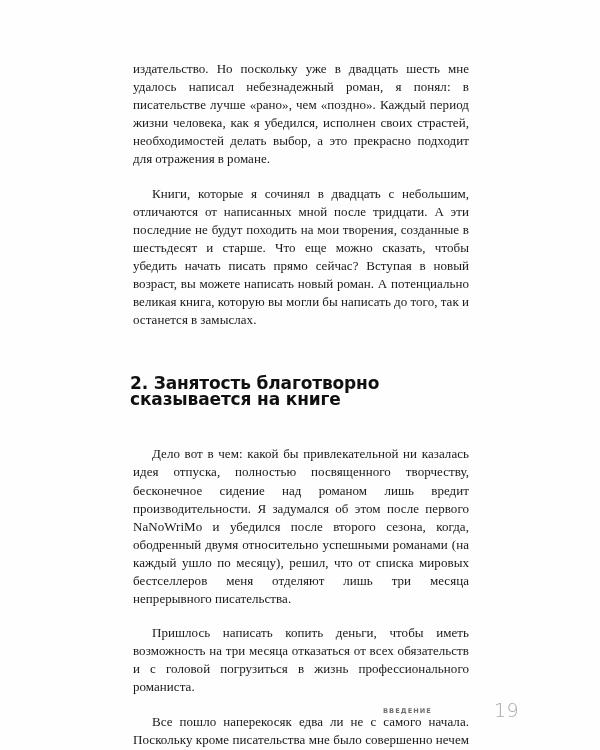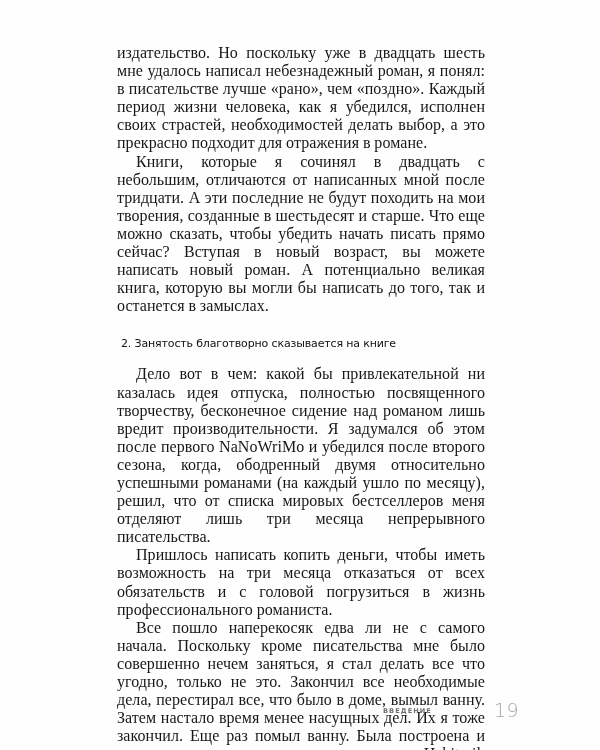--- a/index.html
+++ b/index.html
@@ -24,42 +24,42 @@
   }
 
   .text-column {
     position: absolute;
     left: 117px;
     top: 44px;
     width: 368px;
   }
 
   p.body-par {
-    margin: 0;
-    font-size: 16px;
+    margin: 16px;
+    font-size: 13px;
     line-height: 18.1px;
     text-align: justify;
     text-indent: 19px;
     hyphens: manual;
     -webkit-hyphens: manual;
     word-spacing: -0.2px;
     letter-spacing: 0.05px;
     color: #171717;
   }
 
   p.no-indent {
     text-indent: 0;
   }
 
   h2.section-heading {
-    margin: 4px;
+    margin: 13px;
     padding: 0;
     font-family: "DejaVu Sans", "Liberation Sans", sans-serif;
-    font-size: 11px;
-    font-weight: normal;
+    font-size: 17px;
+    font-weight: bold;
     letter-spacing: -0.15px;
     color: #101010;
     line-height: 16px;
   }
 
   .gap-before-heading { height: 17px; }
   .gap-after-heading  { height: 9px; }
 
   .footer {
     position: absolute;

